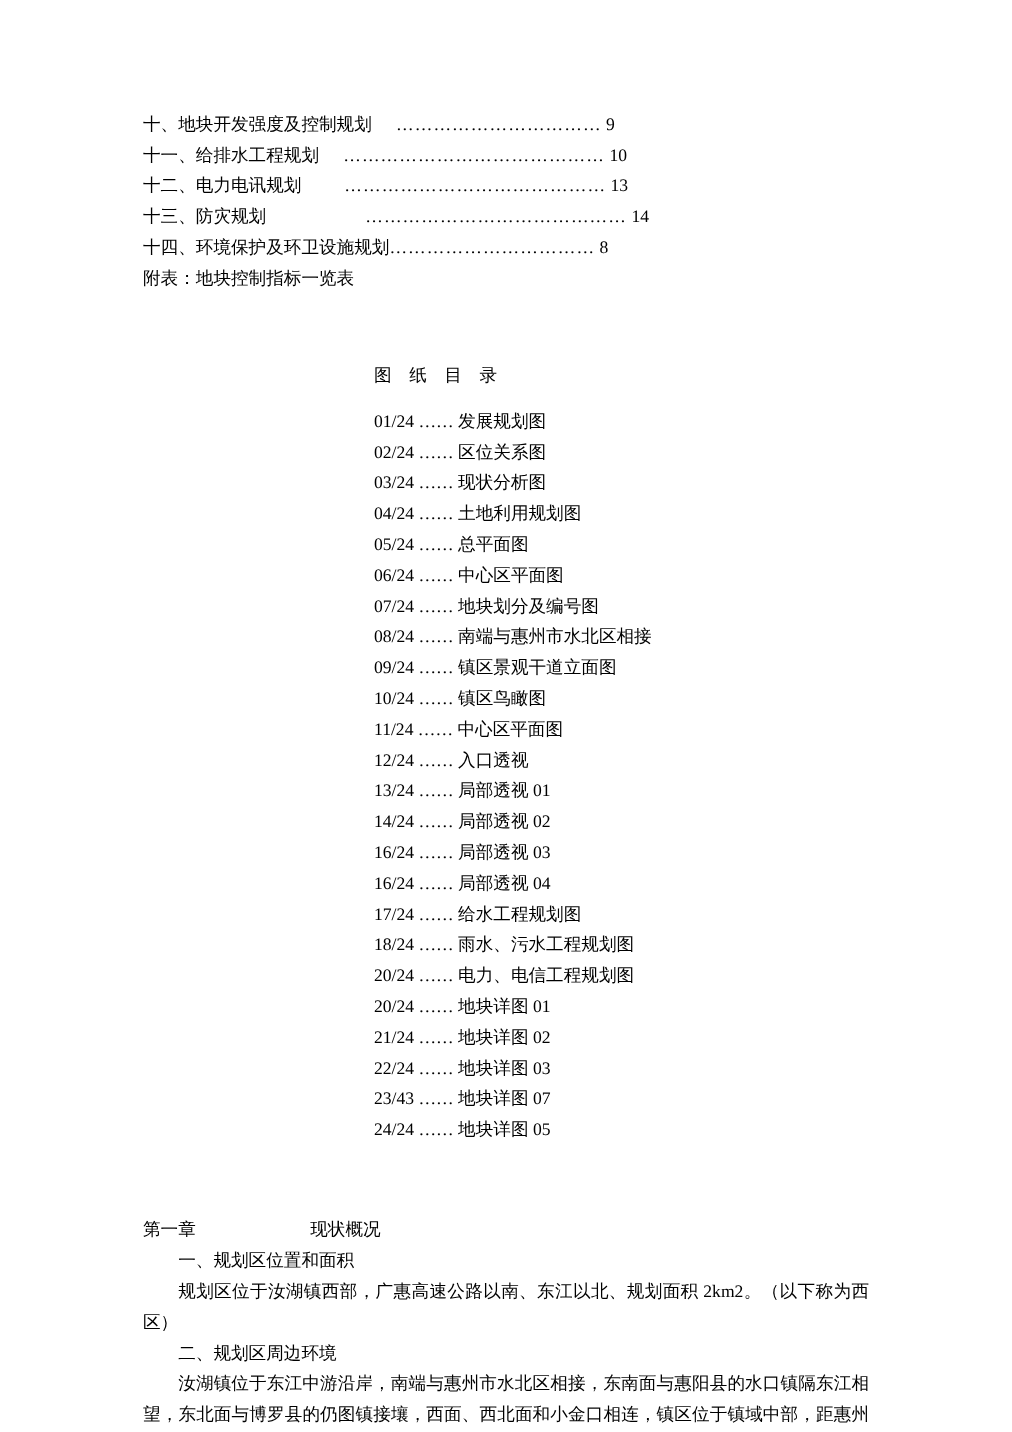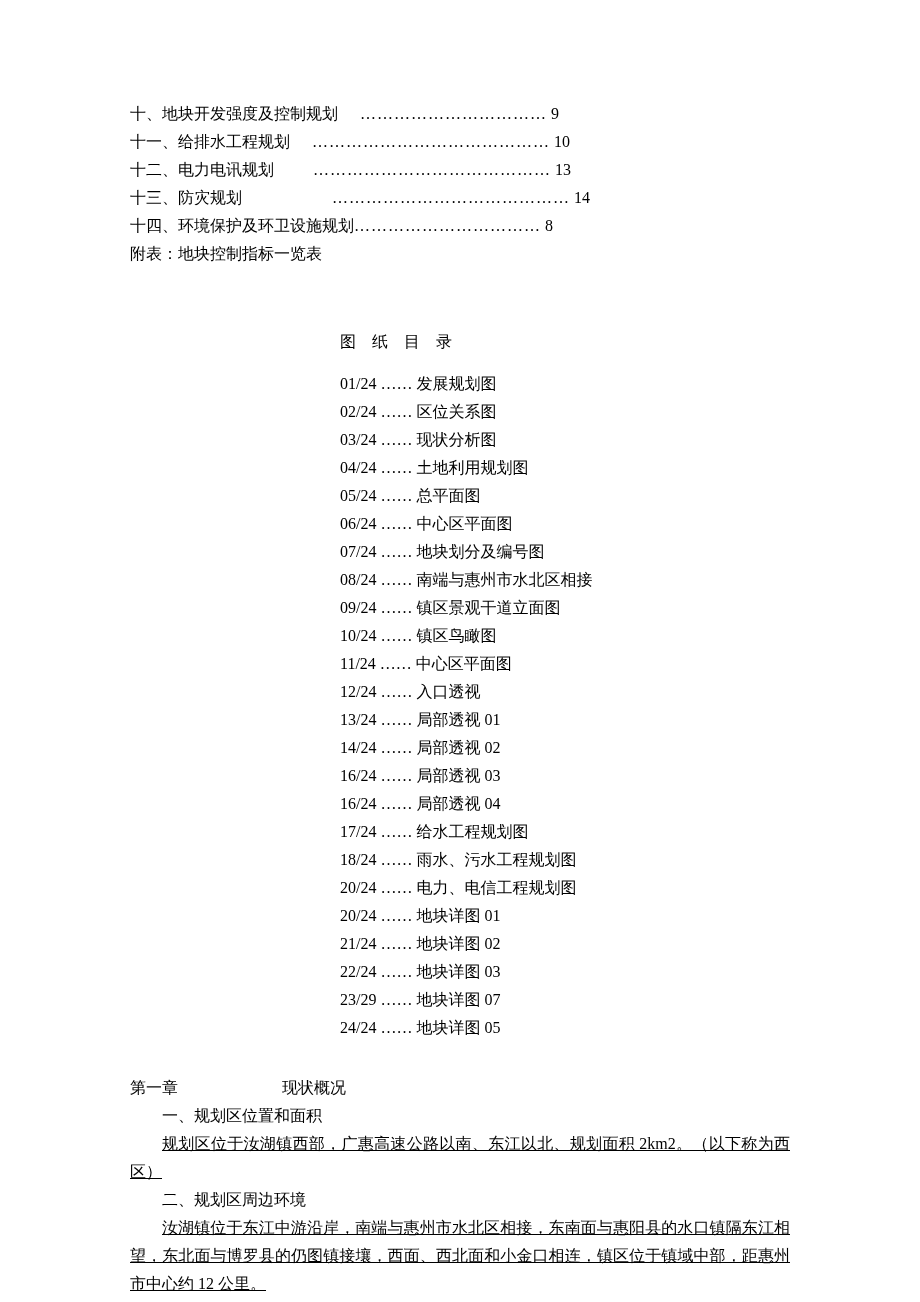--- a/index.html
+++ b/index.html
@@ -42,27 +42,27 @@
     }
     .figure-row {
       white-space: nowrap;
     }
     .chapter-line {
       margin-top: 4px;
     }
     .chapter-title {
       display: inline-block;
       margin-left: 100px;
+      margin-top: 31px;
     }
     .indent-1 {
       text-indent: 2em;
     }
     .para {
       text-align: justify;
-      text-decoration: underline;
     }
   </style>
 </head>
 <body>
 
 <div class="toc-top">
   <div class="toc-row">
     <span class="toc-label">十、地块开发强度及控制规划</span><span class="toc-dots-wide">　 ……………………………</span><span class="toc-page">9</span>
   </div>
   <div class="toc-row">
@@ -100,21 +100,21 @@
       <div class="figure-row"><span>13/24</span><span> …… </span><span>局部透视 01</span></div>
       <div class="figure-row"><span>14/24</span><span> …… </span><span>局部透视 02</span></div>
       <div class="figure-row"><span>16/24</span><span> …… </span><span>局部透视 03</span></div>
       <div class="figure-row"><span>16/24</span><span> …… </span><span>局部透视 04</span></div>
       <div class="figure-row"><span>17/24</span><span> …… </span><span>给水工程规划图</span></div>
       <div class="figure-row"><span>18/24</span><span> …… </span><span>雨水、污水工程规划图</span></div>
       <div class="figure-row"><span>20/24</span><span> …… </span><span>电力、电信工程规划图</span></div>
       <div class="figure-row"><span>20/24</span><span> …… </span><span>地块详图 01</span></div>
       <div class="figure-row"><span>21/24</span><span> …… </span><span>地块详图 02</span></div>
       <div class="figure-row"><span>22/24</span><span> …… </span><span>地块详图 03</span></div>
-      <div class="figure-row"><span>23/29</span><span> …… </span><span>地块详图 07</span></div>
+      <div class="figure-row"><span>23/43</span><span> …… </span><span>地块详图 07</span></div>
       <div class="figure-row"><span>24/24</span><span> …… </span><span>地块详图 05</span></div>
     </div>
 </div>
 
 <div class="chapter-line">
   <span>第一章</span>
   <span class="chapter-title">现状概况</span>
 </div>
 
 <div class="indent-1">一、规划区位置和面积</div>

